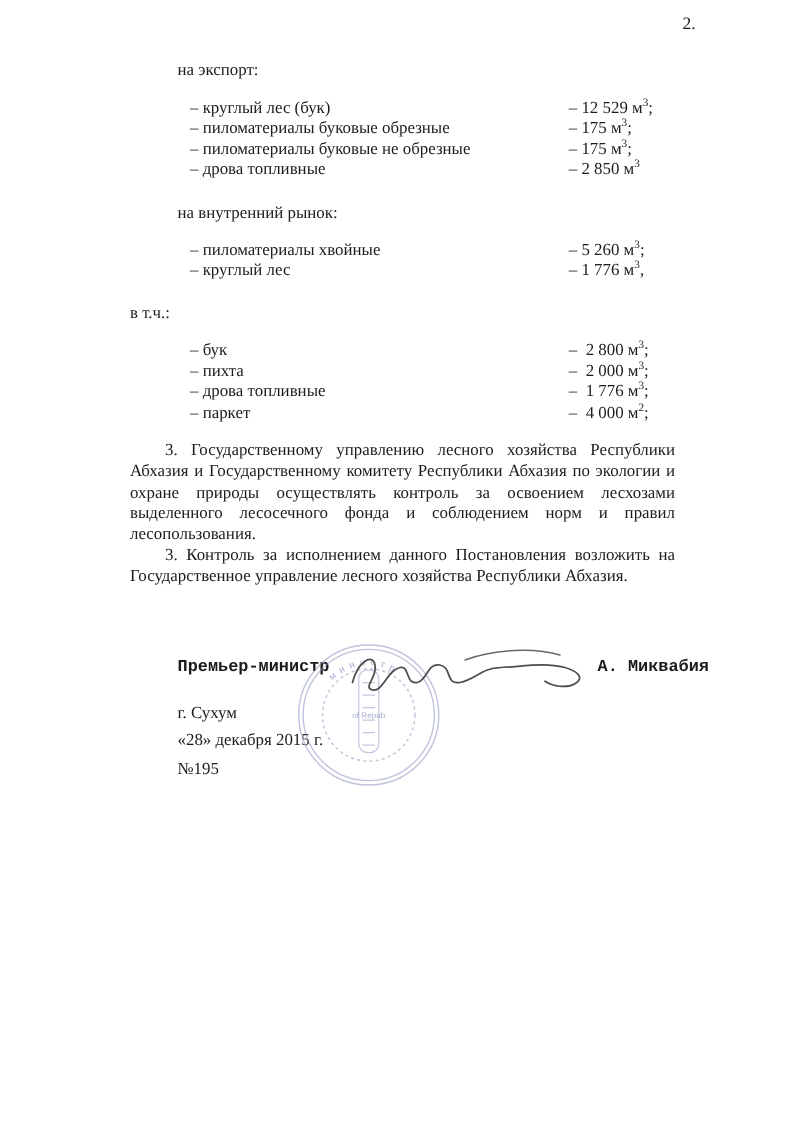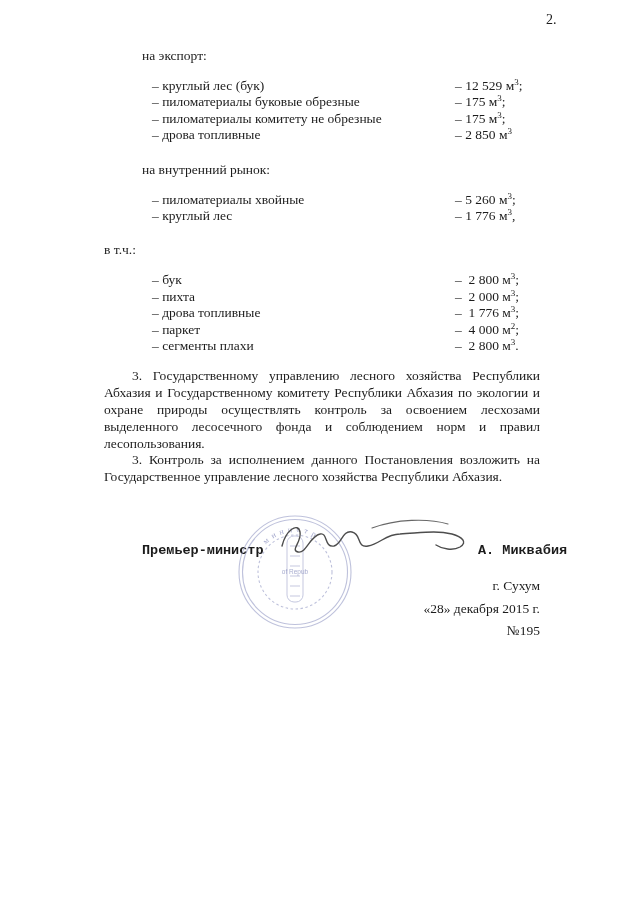--- a/index.html
+++ b/index.html
@@ -70,21 +70,20 @@
   }
   .sig-name {
     position: absolute;
     left: 374px;
     font-weight: bold;
     white-space: nowrap;
   }
   .sig-meta {
     margin-left: 38px;
     line-height: 22.5px;
-    text-align: right;
   }
   .sig-meta div { height: 22.5px; }
   .stamp {
     position: absolute;
     left: 232px;
     top: 510px;
     pointer-events: none;
   }
   .signature-scrawl {
     position: absolute;
@@ -106,21 +105,21 @@
     <div class="rows">
       <div class="row">
         <span class="item-label">– круглый лес (бук)</span>
         <span class="item-value"><span>– 12 529 м</span><sup>3</sup><span>;</span></span>
       </div>
       <div class="row">
         <span class="item-label">– пиломатериалы буковые обрезные</span>
         <span class="item-value"><span>– 175 м</span><sup>3</sup><span>;</span></span>
       </div>
       <div class="row">
-        <span class="item-label">– пиломатериалы комитету не обрезные</span>
+        <span class="item-label">– пиломатериалы буковые не обрезные</span>
         <span class="item-value"><span>– 175 м</span><sup>3</sup><span>;</span></span>
       </div>
       <div class="row">
         <span class="item-label">– дрова топливные</span>
         <span class="item-value"><span>– 2 850 м</span><sup>3</sup><span></span></span>
       </div>
     </div>
 
     <div class="section-heading">на внутренний рынок:</div>
     <div class="rows">
@@ -144,24 +143,20 @@
         <span class="item-label">– пихта</span>
         <span class="item-value"><span>–  2 000 м</span><sup>3</sup><span>;</span></span>
       </div>
       <div class="row">
         <span class="item-label">– дрова топливные</span>
         <span class="item-value"><span>–  1 776 м</span><sup>3</sup><span>;</span></span>
       </div>
       <div class="row">
         <span class="item-label">– паркет</span>
         <span class="item-value"><span>–  4 000 м</span><sup>2</sup><span>;</span></span>
-      </div>
-      <div class="row">
-        <span class="item-label">– сегменты плахи</span>
-        <span class="item-value"><span>–  2 800 м</span><sup>3</sup><span>.</span></span>
       </div>
     </div>
 
     <p class="para" style="margin-top: -4px;">3. Государственному управлению лесного хозяйства Республики Абхазия и Государственному комитету Республики Абхазия по экологии и охране природы осуществлять контроль за освоением лесхозами выделенного лесосечного фонда и соблюдением норм и правил лесопользования.</p>
     <p class="para">3. Контроль за исполнением данного Постановления возложить на Государственное управление лесного хозяйства Республики Абхазия.</p>
 
     <div class="sig-row">
       <span class="sig-title">Премьер-министр</span>
       <span class="sig-name">А. Миквабия</span>
     </div>

